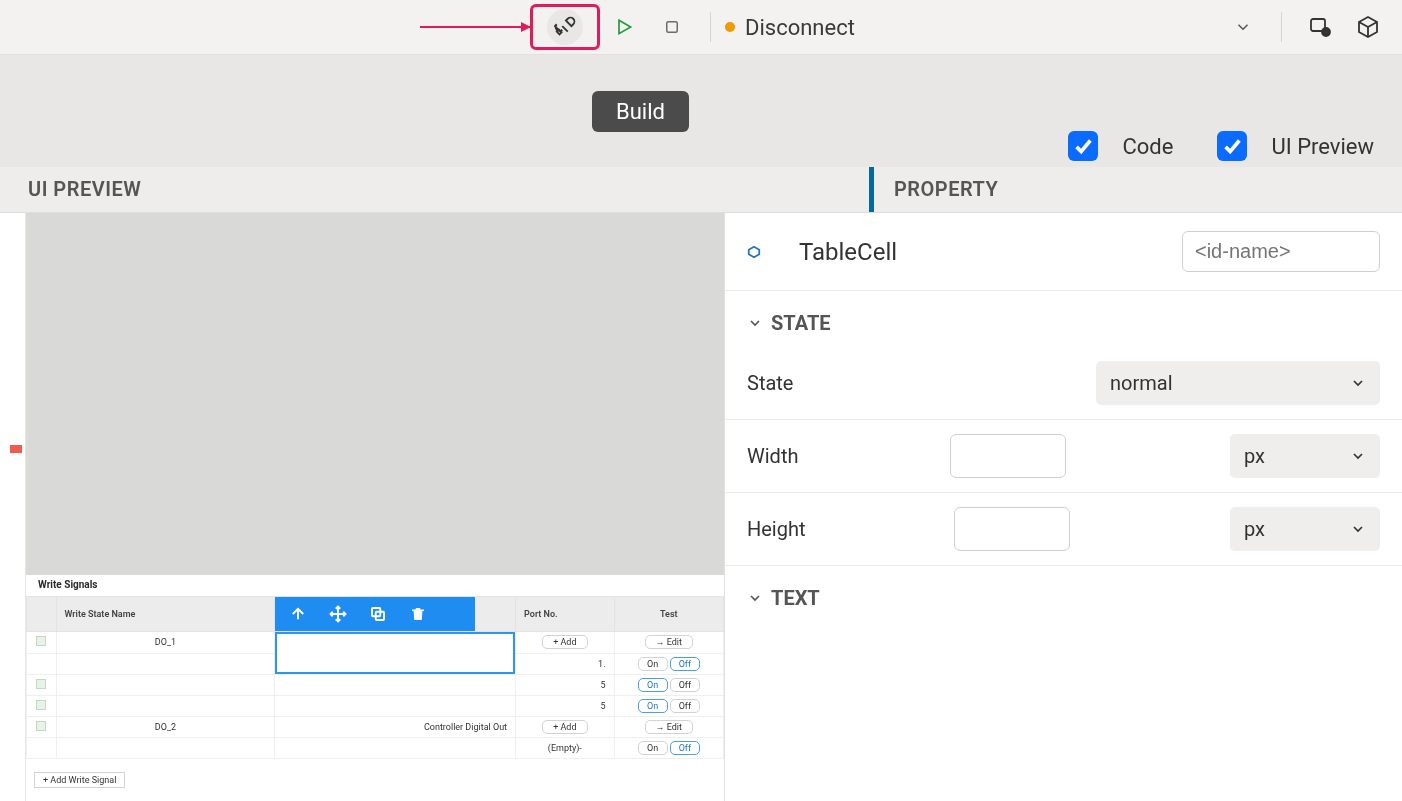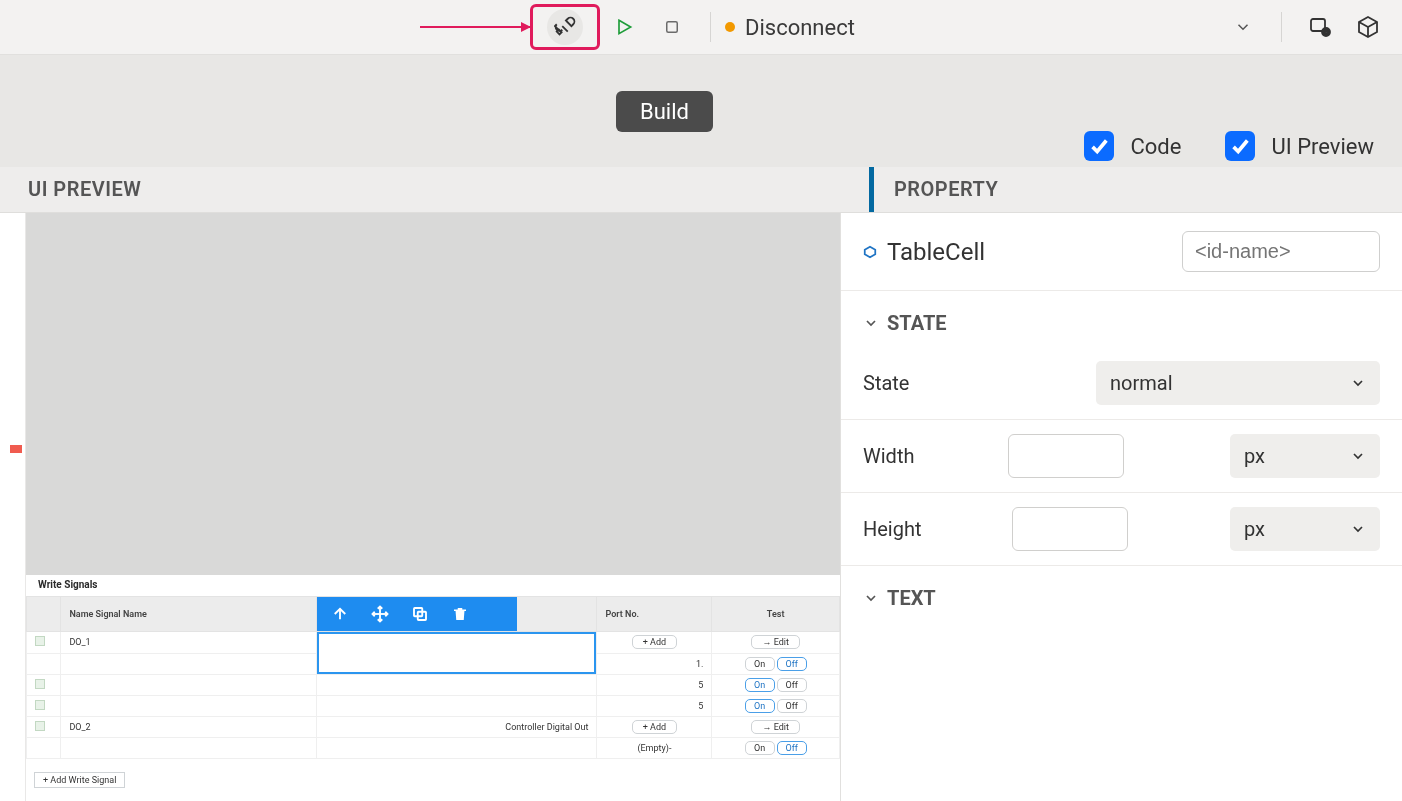--- a/index.html
+++ b/index.html
@@ -9,52 +9,52 @@
   .arrow-line { width:110px; height:2px; background:#e01b5c; margin-right:0; position:relative; }
   .arrow-line::after { content:""; position:absolute; right:-1px; top:-4px; width:0; height:0; border-left:10px solid #e01b5c; border-top:5px solid transparent; border-bottom:5px solid transparent; }
   .tool-btn { width:36px; height:36px; border-radius:18px; display:flex; align-items:center; justify-content:center; margin:0 6px; cursor:pointer; }
   .highlighted { border:3px solid #e01b5c; border-radius:6px; padding:2px 8px; }
   .build-btn { background:#e8e7e5; }
   .vdiv { width:1px; height:30px; background:#d6d5d3; margin:0 14px; }
   .status-dot { width:10px; height:10px; border-radius:5px; background:#f29900; margin-right:10px; }
   .status-text { font-size:22px; color:#3a3a3a; }
   .toolbar-right { display:flex; align-items:center; margin-left:auto;}
   .subbar { height:112px; background:#e8e7e5; position:relative; }
-  .build-tooltip { position:absolute; left:616px; top:36px; background:#4b4b4b; color:#fff; font-size:22px; padding:8px 24px; border-radius:6px; }
+  .build-tooltip { position:absolute; left:592px; top:36px; background:#4b4b4b; color:#fff; font-size:22px; padding:8px 24px; border-radius:6px; }
   .checks { position:absolute; right:28px; bottom:6px; display:flex; gap:44px; align-items:center; }
-  .check { display:flex; align-items:center; gap:16px; font-size:22px; color:#333; }
+  .check { display:flex; align-items:center; gap:24px; font-size:22px; color:#333; }
   .cb { width:30px; height:30px; background:#0b6bff; border-radius:6px; display:flex; align-items:center; justify-content:center; }
   .cb svg { width:22px; height:22px; }
   .panel-headers { height:46px; display:flex; background:#eeedec; border-bottom:1px solid #dfdedc; }
   .header-left { width:869px; padding:10px 28px; font-weight:600; font-size:20px; color:#555; letter-spacing:0.5px; }
   .header-right { flex:1; padding:10px 20px; font-weight:600; font-size:20px; color:#555; letter-spacing:0.5px; border-left:5px solid #0369a1; }
   .main { display:flex; height:588px; }
   .left-gutter { width:26px; position:relative; border-right:1px solid #e9e8e7; }
   .red-marker { position:absolute; left:10px; top:232px; width:12px; height:8px; background:#f05b4f; }
-  .preview { width:815px; border-right:1px solid #e1e0de; display:flex; flex-direction:column; }
+  .preview { width:699px; border-right:1px solid #e1e0de; display:flex; flex-direction:column; }
   .preview-whitebar { height:30px; background:#fff; }
   .canvas { flex:0 0 362px; background:#d9d9d8; }
   .canvas-body { flex:1; background:#fff; padding-top:4px; }
   .sect-title { font-size:10px; font-weight:700; padding:0 12px 6px; color:#2a2a2a; }
   .minitable { width:100%; font-size:9px; border-collapse:collapse; }
   .minitable th { background:#ececec; text-align:left; font-weight:600; padding:3px 8px; border:1px solid #e3e3e3; color:#444; }
-  .minitable td { padding:3px 8px; border:1px solid #efefef; color:#333; vertical-align:middle; }
+  .minitable td { padding:3px 8px; border:1px solid #efefef; color:#333; vertical-align:middle;text-align:center; }
   .rowicon { width:10px; height:10px; display:inline-block; background:#e8f2e8; border:1px solid #c2d8c2; }
   .pillbtn { border:1px solid #cfd3d6; border-radius:5px; padding:1px 10px; font-size:9px; display:inline-block; text-align:center; min-width:36px;}
   .pillbtn.blue { border-color:#4a9fe8; color:#1f74c4; }
   .pillbtn.small { min-width:30px; padding:1px 6px; }
   .mini-toolbar { background:#1e8cf0; display:flex; align-items:center; gap:22px; padding:8px 14px; width:200px; }
   .mini-toolbar .icon { color:#fff; }
   .sel-cell { border:2px solid #2b95ef; height:20px; background:#fff; }
   .addsig { border:1px solid #cfd3d6; padding:2px 8px; font-size:9px; display:inline-block; margin:13px 8px; }
   .property { flex:1; background:#fff; overflow:auto; }
   .prop-row { display:flex; align-items:center; padding:18px 22px; border-bottom:1px solid #eceae8; }
   .prop-noborder { border-bottom:none; }
   .bullet { width:14px; height:14px; margin-right:10px; color:#1f74c4; }
-  .comp-name { font-size:24px; color:#333; }
+  .comp-name { font-size:24px; color:#333;margin-left:28px; }
   .idinp { margin-left:auto; border:1px solid #cfcfce; border-radius:6px; padding:8px 12px; font-size:20px; color:#6fa8dc; width:198px; }
   .sect-hdr { display:flex; align-items:center; gap:8px; font-weight:700; font-size:20px; padding:20px 22px 12px; color:#555; }
   .chev { width:16px; height:16px; }
   .form-row { display:flex; align-items:center; padding:14px 22px; border-bottom:1px solid #eceae8; }
   .form-label { font-size:20px; color:#333; }
   .select { margin-left:auto; background:#efeeec; border:none; border-radius:5px; padding:10px 14px; font-size:20px; color:#333; display:flex; align-items:center; justify-content:space-between; }
   .select.wide { width:284px; }
   .select.small { width:150px; }
   .numinp { border:1px solid #d0cfcd; border-radius:6px; width:116px; height:44px; margin-left:auto; margin-right:12px; }
   .chev svg, .bullet svg { display:block; }
@@ -144,21 +144,21 @@
 
   <div class="preview">
     <div class="preview-whitebar"></div>
     <div class="canvas"></div>
     <div class="canvas-body">
       <div class="sect-title">Write Signals</div>
       <table class="minitable">
         <tbody>
             <tr>
           <th style="width:18px;"></th>
-          <th style="width:200px;">Name Signal Name</th>
+          <th style="width:200px;">Write State Name</th>
           <th style="width:220px; padding:0;">
             <div class="mini-toolbar">
               <svg class="icon" width="18" height="18" viewBox="0 0 24 24" fill="none" stroke="#fff" stroke-width="2.5">
                     <line x1="12" y1="19" x2="12" y2="5"></line>
                     <polyline points="5 12 12 5 19 12"></polyline>
                   </svg>
               <svg class="icon" width="18" height="18" viewBox="0 0 24 24" fill="none" stroke="#fff" stroke-width="2.5">
                     <polyline points="5 9 2 12 5 15"></polyline>
                     <polyline points="9 5 12 2 15 5"></polyline>
                     <polyline points="15 19 12 22 9 19"></polyline>

